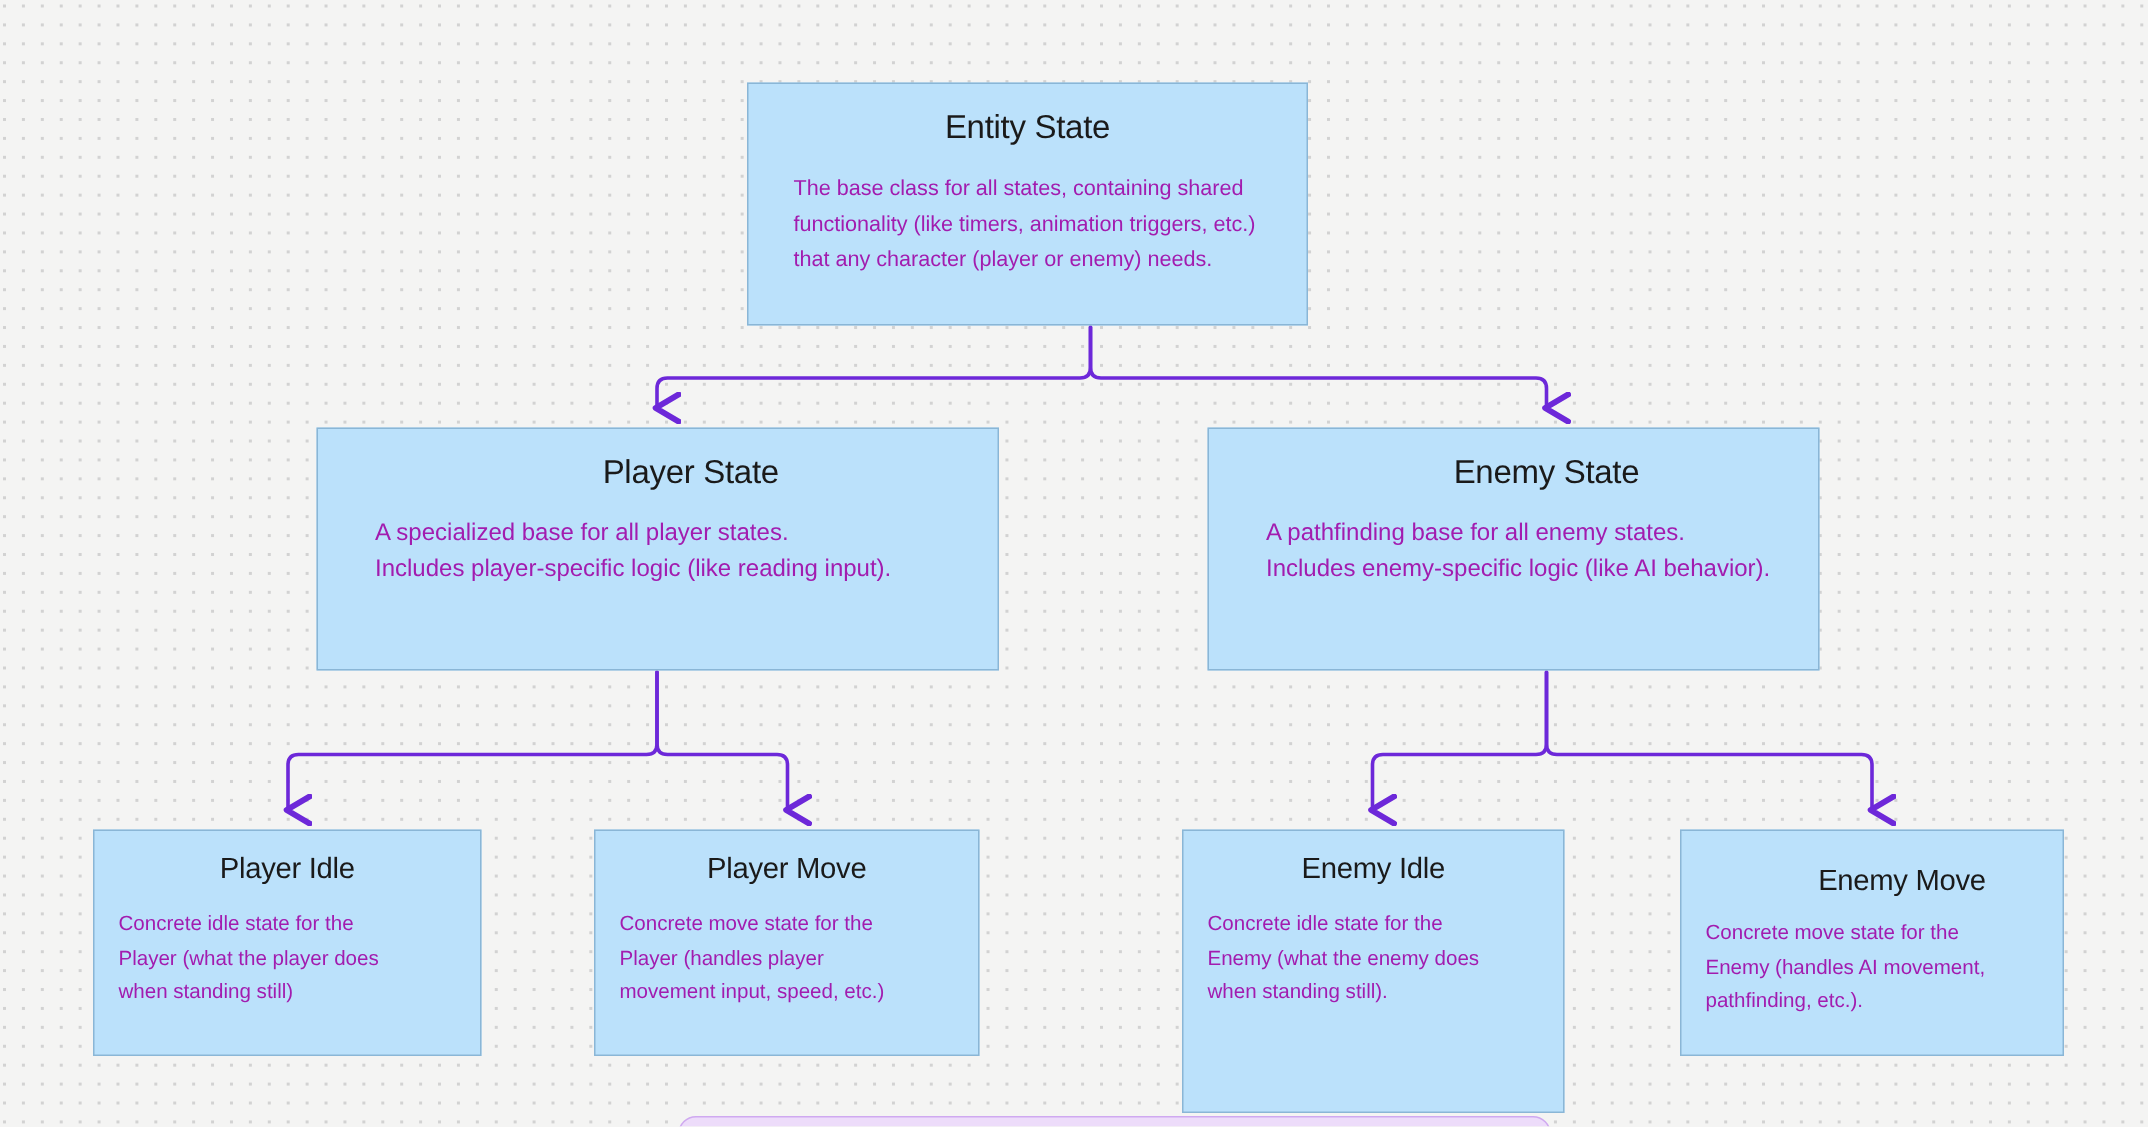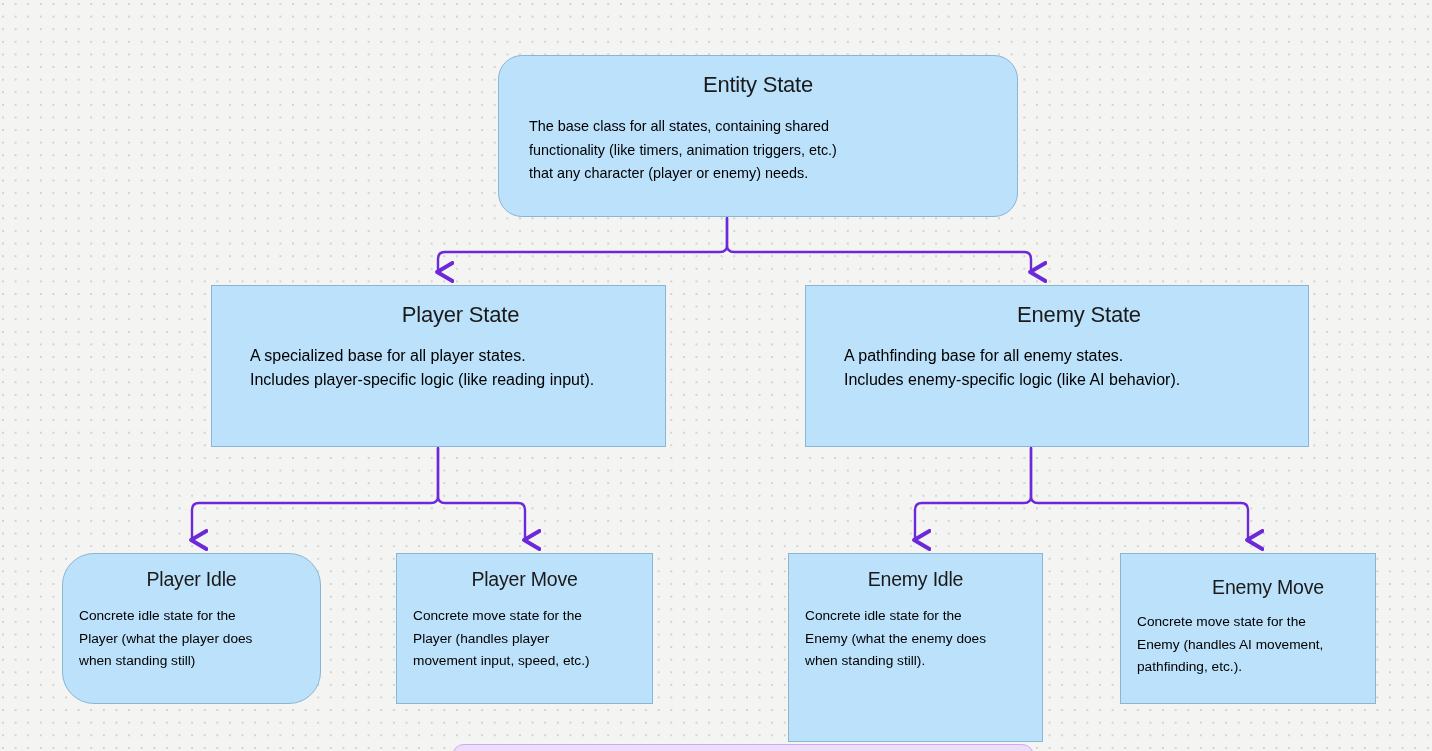--- a/index.html
+++ b/index.html
@@ -42,21 +42,21 @@
     padding: 0;
   }
   .node .title {
     text-align: center;
     color: #1a1a1a;
     font-weight: 400;
     letter-spacing: -0.2px;
     white-space: pre;
   }
   .node .desc {
-    color: #000000;
+    color: #a21caf;
     white-space: pre-line;
   }
 
   
   .node.lvl0 .title {
     font-size: 22px;
     margin-top: 16px;
     line-height: 26px;
   }
   .node.lvl0 .desc {
@@ -124,40 +124,40 @@
 
     <path d="M 438 448 L 438 496 Q 438 503 431 503 L 199 503 Q 192 503 192 510 L 192 540" fill="none" stroke="#6d28d9" stroke-width="2.4" stroke-linecap="round" marker-end="url(#arrow)"></path>
 
     <path d="M 438 448 L 438 496 Q 438 503 445 503 L 518 503 Q 525 503 525 510 L 525 540" fill="none" stroke="#6d28d9" stroke-width="2.4" stroke-linecap="round" marker-end="url(#arrow)"></path>
 
     <path d="M 1031 448 L 1031 496 Q 1031 503 1024 503 L 922 503 Q 915 503 915 510 L 915 540" fill="none" stroke="#6d28d9" stroke-width="2.4" stroke-linecap="round" marker-end="url(#arrow)"></path>
 
     <path d="M 1031 448 L 1031 496 Q 1031 503 1038 503 L 1241 503 Q 1248 503 1248 510 L 1248 540" fill="none" stroke="#6d28d9" stroke-width="2.4" stroke-linecap="round" marker-end="url(#arrow)"></path>
   </svg>
 
-  <div class="node lvl0" style="left:498px; top:55px; width:520px; height:162px;border-radius:24px;">
+  <div class="node lvl0" style="left:498px; top:55px; width:374px; height:162px;">
     <div class="title">Entity State</div>
     <div class="desc">The base class for all states, containing shared
 functionality (like timers, animation triggers, etc.)
 that any character (player or enemy) needs.</div>
   </div>
 
   <div class="node lvl1" style="left:211px; top:285px; width:455px; height:162px;">
     <div class="title">Player State</div>
     <div class="desc">A specialized base for all player states.
 Includes player-specific logic (like reading input).</div>
   </div>
 
-  <div class="node lvl1" style="left:805px; top:285px; width:504px; height:162px;">
+  <div class="node lvl1" style="left:805px; top:285px; width:408px; height:162px;">
     <div class="title">Enemy State</div>
     <div class="desc">A pathfinding base for all enemy states.
 Includes enemy-specific logic (like AI behavior).</div>
   </div>
 
-  <div class="node lvl2" style="left:62px; top:553px; width:259px; height:151px;border-radius:32px;">
+  <div class="node lvl2" style="left:62px; top:553px; width:259px; height:151px;">
     <div class="title">Player Idle</div>
     <div class="desc">Concrete idle state for the
 Player (what the player does
 when standing still)</div>
   </div>
 
   <div class="node lvl2" style="left:396px; top:553px; width:257px; height:151px;">
     <div class="title">Player Move</div>
     <div class="desc">Concrete move state for the
 Player (handles player

